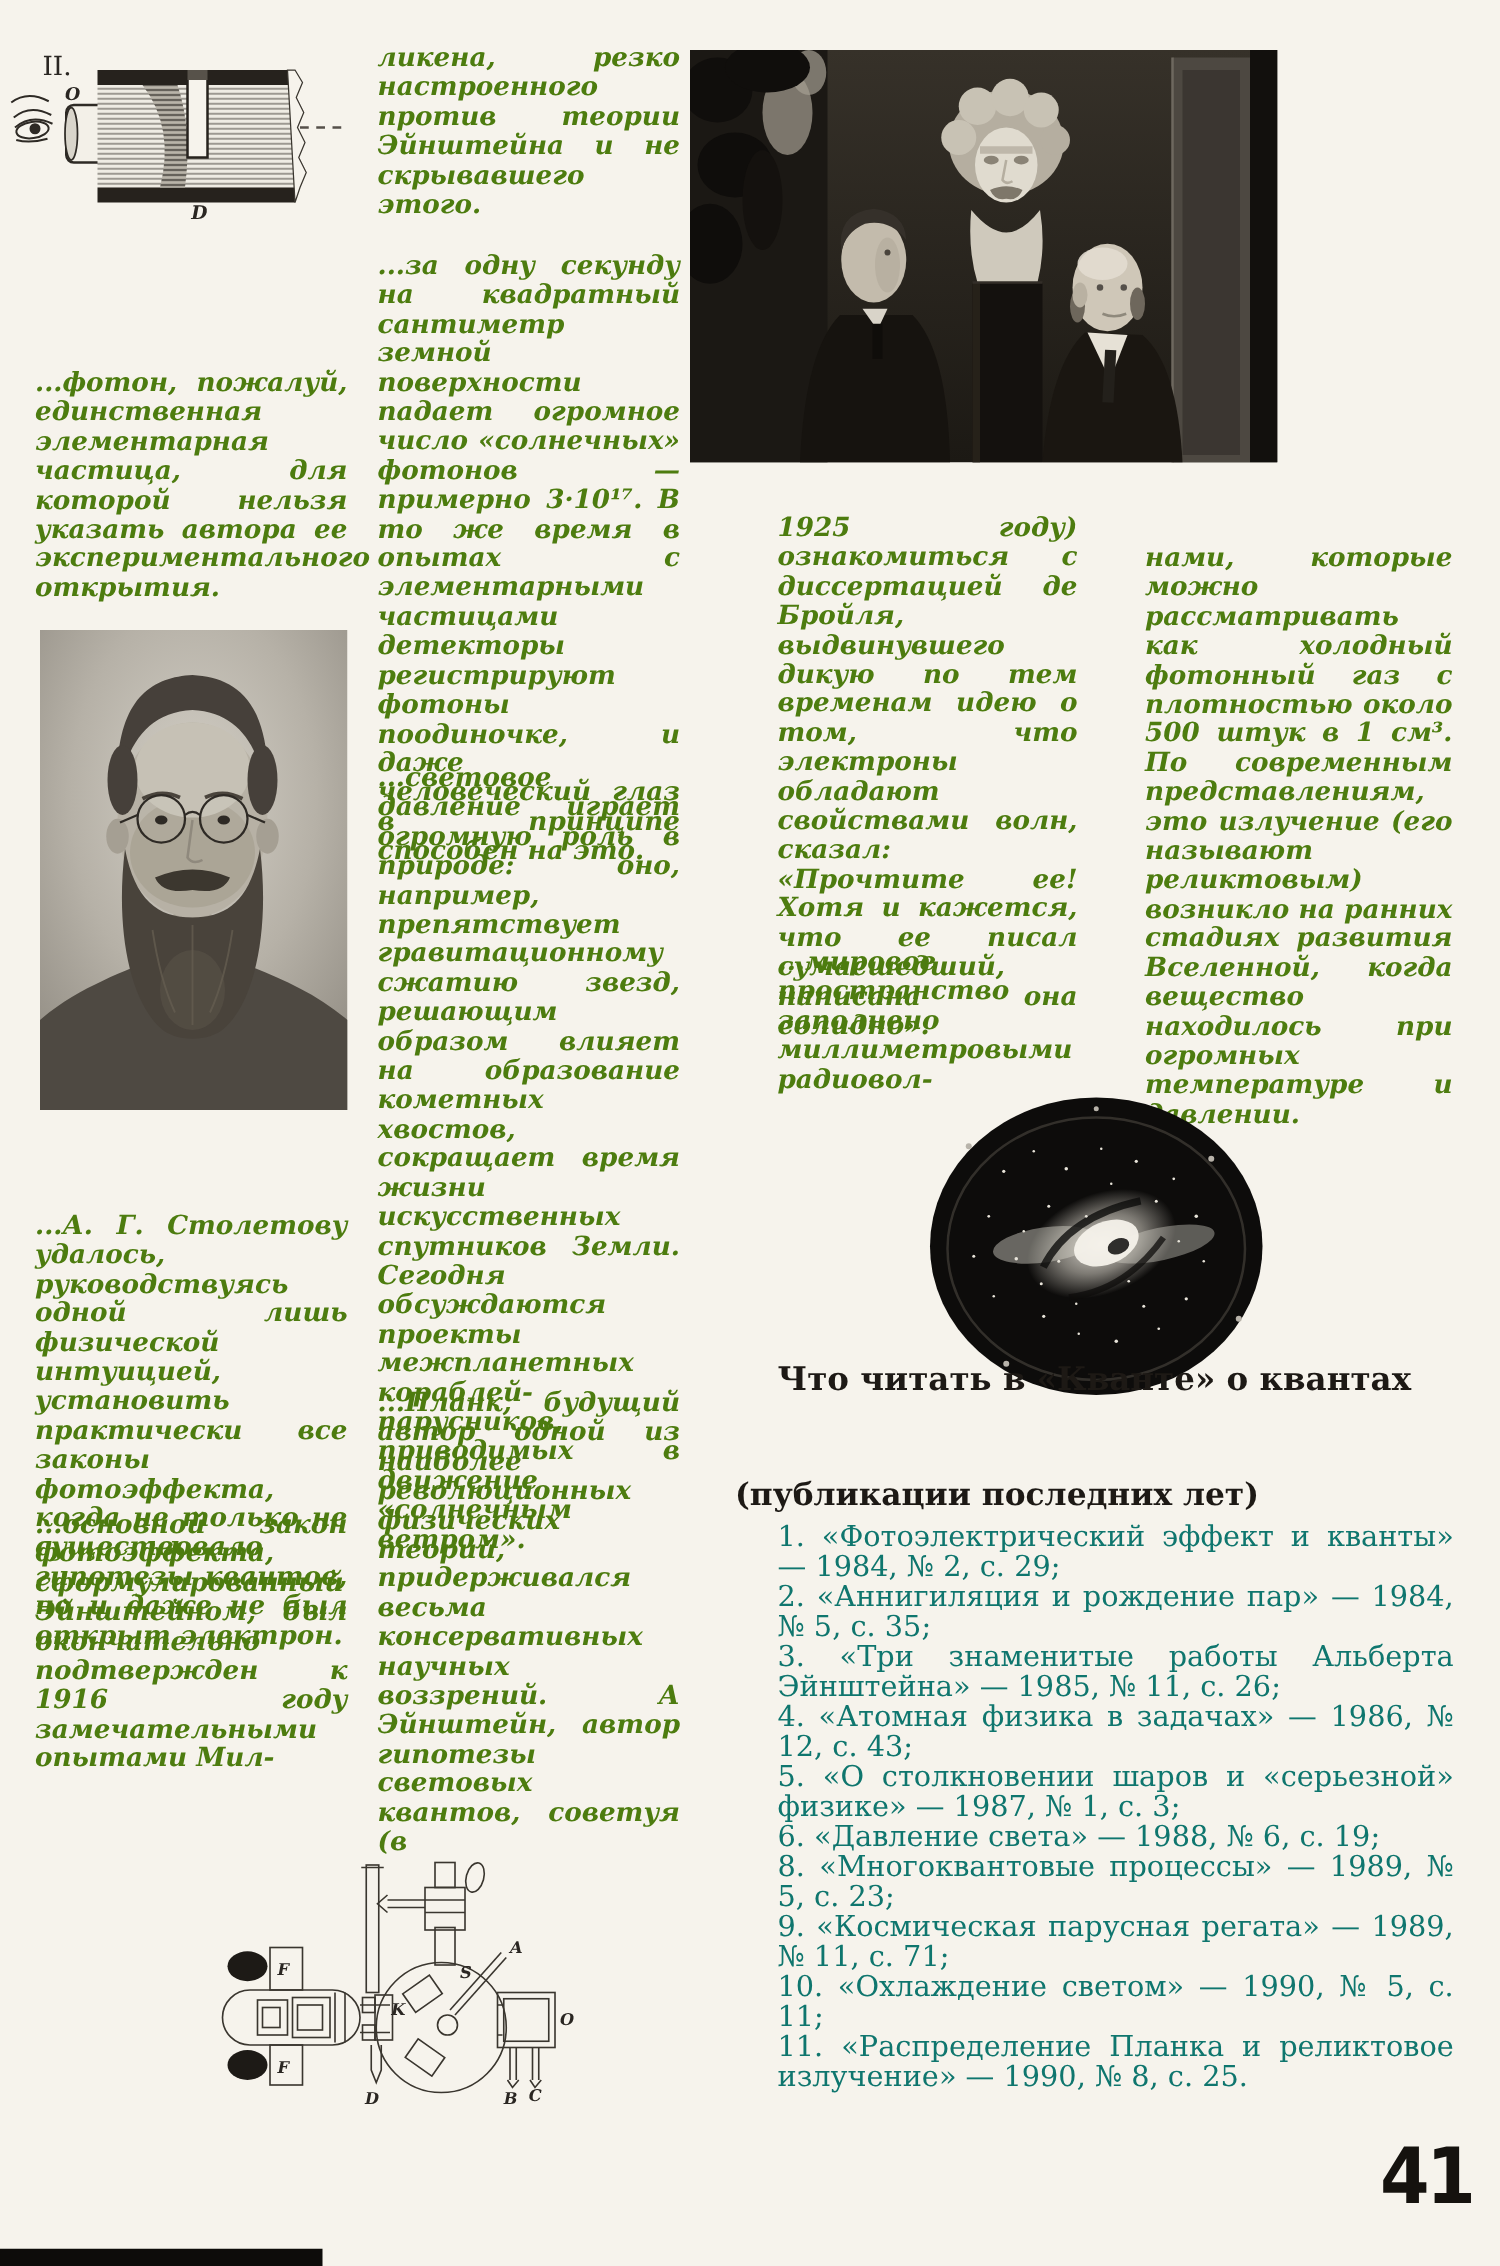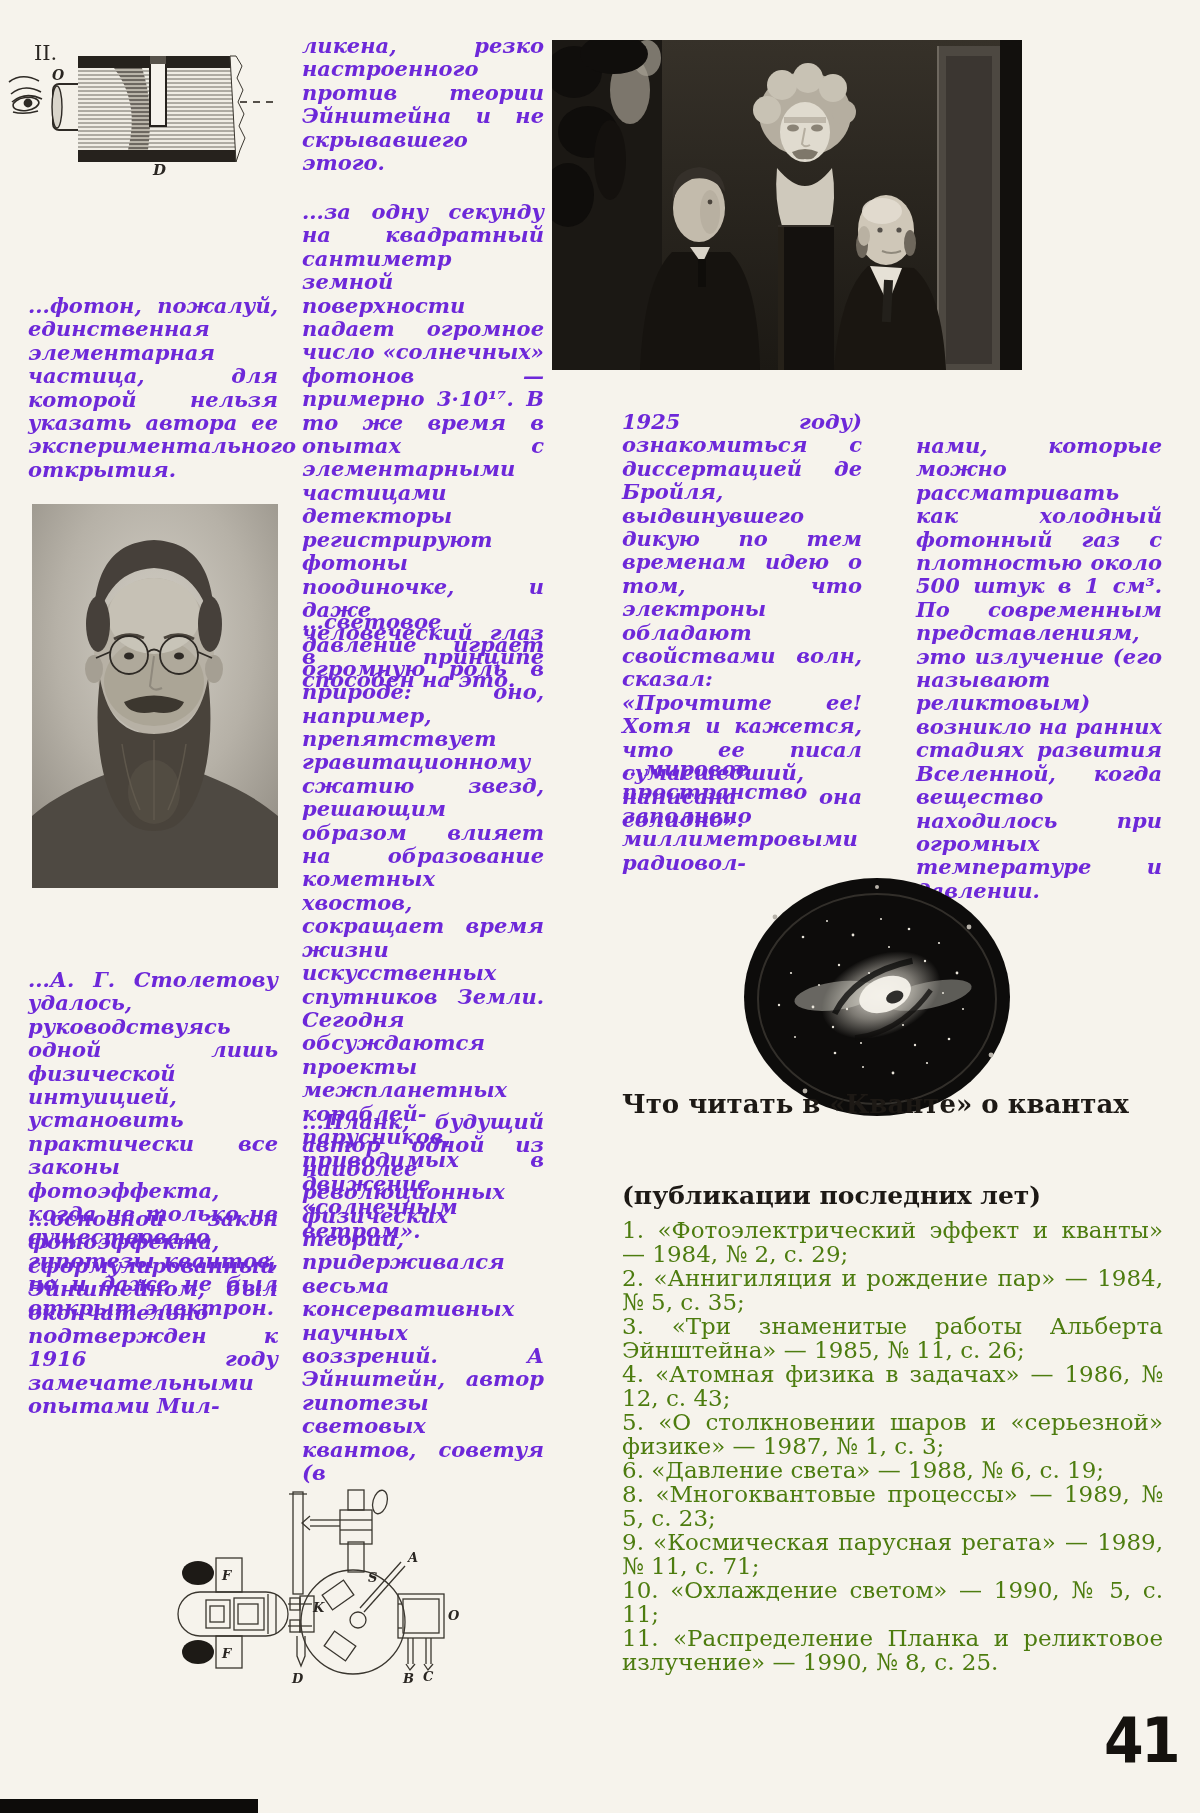--- a/index.html
+++ b/index.html
@@ -4,38 +4,38 @@
 <style>
   html,body{margin:0;padding:0;background:#888;}
   #page{
     position:relative; width:1200px; height:1813px;
     background:#f6f3ec; overflow:hidden;
     font-family:"DejaVu Serif", serif; color:#1d1915;
   }
   .p{
     position:absolute;
     font:italic 700 21px/23.4px "DejaVu Serif", serif;
-    color:#6d28d9; text-align:justify;
+    color:#4d7c0f; text-align:justify;
   }
   .heading{
     position:absolute; left:28px; top:217px; width:260px;
     font:700 26px/30px "DejaVu Serif", serif; letter-spacing:.2px;
   }
   .reading-title{
     position:absolute; left:622px; top:1088px; width:545px;
     font:700 26px/32px "DejaVu Serif", serif;
   }
   .reading-subtitle{
-    position:absolute; left:622px; top:1180px; width:545px;
+    position:absolute; left:588px; top:1180px; width:545px;
     font:700 25px/32px "DejaVu Serif", serif;
   }
   .reading-list{position:absolute; left:622px; top:1218px; width:541px;}
   .reading-item{
     font:400 23px/24px "DejaVu Serif", serif;
-    text-align:justify; color:#4d7c0f;
+    text-align:justify; color:#0f766e;
   }
   .page-number{
     position:absolute; left:1104px; top:1710px;
     font:700 62px/62px "DejaVu Sans", sans-serif;
     letter-spacing:-3px; transform:scaleX(.92); transform-origin:left top;
     color:#15120e;
   }
   .photo{position:absolute; display:block;}
   .scan-bar{position:absolute; left:0; top:1799px; width:258px; height:14px; background:#0d0c0a;}
   svg text{font-family:"DejaVu Serif", serif;}

